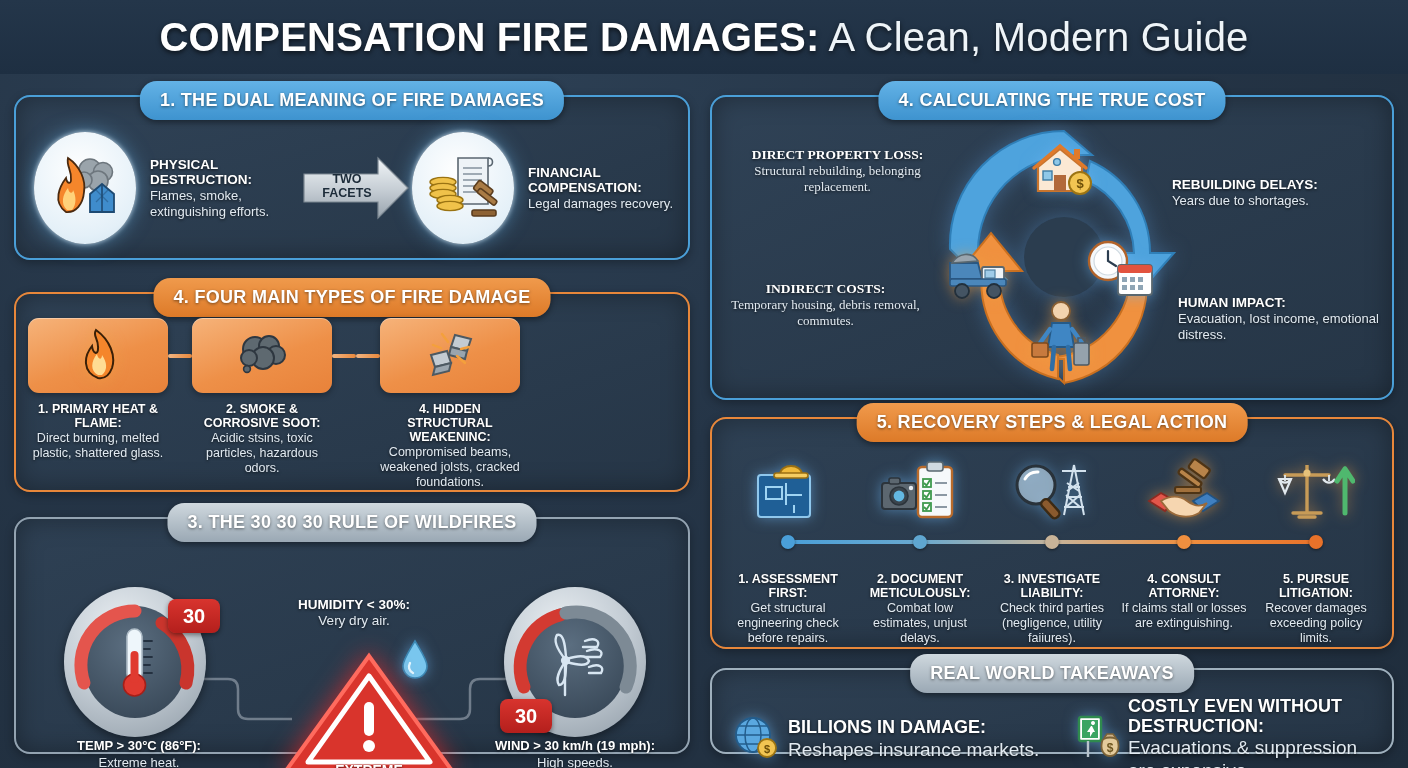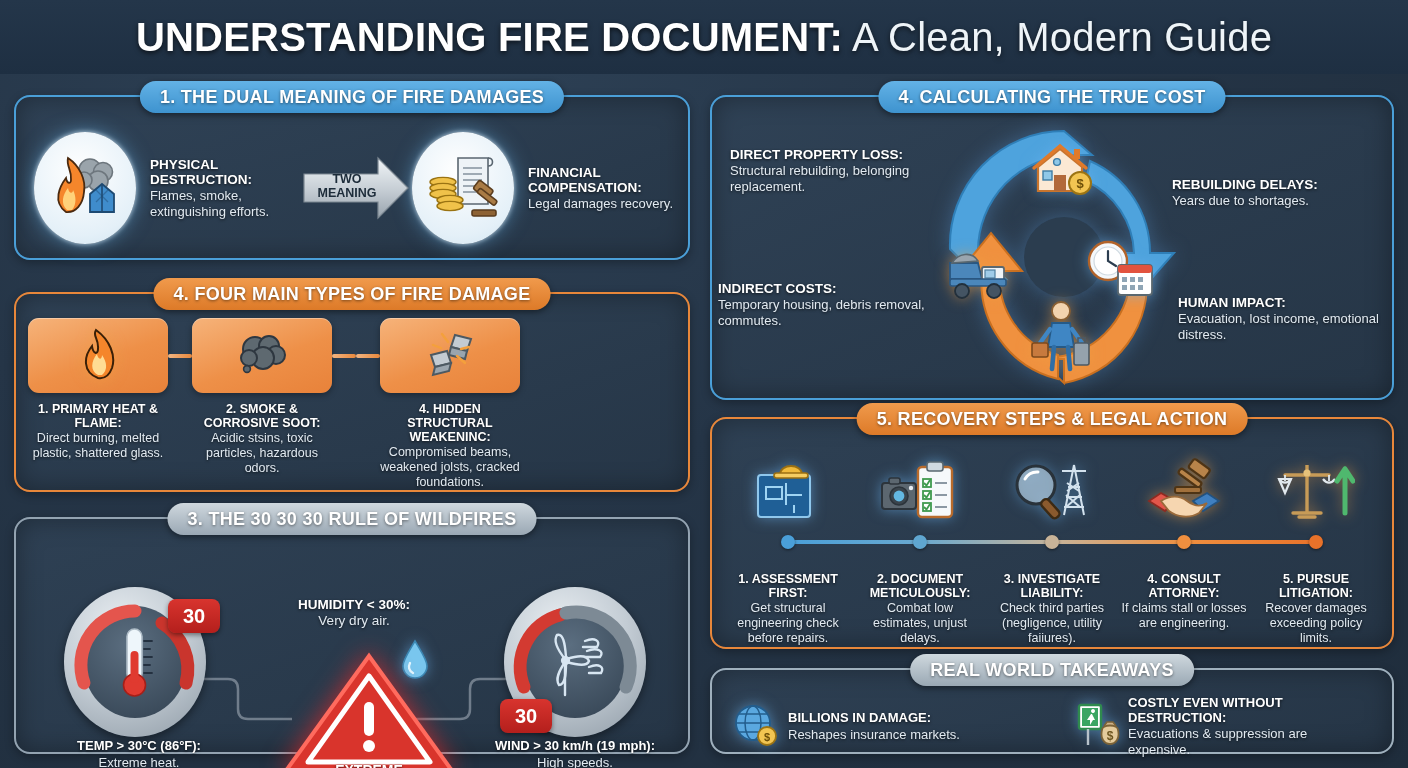--- a/index.html
+++ b/index.html
@@ -38,21 +38,21 @@
     border-radius: 16px;
     background: linear-gradient(160deg, rgba(49,68,88,.78) 0%, rgba(38,54,71,.9) 100%);
     box-shadow: inset 0 0 26px rgba(0,0,0,.35), 0 3px 10px rgba(0,0,0,.3);
   }
   .panel.blue   { border: 2px solid #4a9fd8; }
   .panel.orange { border: 2px solid #e8873a; }
   .panel.gray   { border: 2px solid #93a3b1; }
 
   .pill {
     position: absolute; top: -16px; left: 50%; transform: translateX(-50%);
-    height: 32px; padding: 8px 20px; border-radius: 17px;
+    height: 39px; padding: 8px 20px; border-radius: 17px;
     display: flex; align-items: center; justify-content: center;
     white-space: nowrap;
     font-size: 18px; font-weight: bold; letter-spacing: .3px;
     color: #fff; text-shadow: 0 1px 3px rgba(0,0,0,.5);
     box-shadow: 0 2px 6px rgba(0,0,0,.45);
   }
   .pill.blue   { background: linear-gradient(180deg,#63b2e6 0%, #3e93cf 100%); }
   .pill.orange { background: linear-gradient(180deg,#f09a4c 0%, #dd7a28 100%); }
   .pill.gray   { background: linear-gradient(180deg,#cfd8de 0%, #9aa8b4 100%); color:#fff; }
 
@@ -134,21 +134,21 @@
              font-size: 14px; font-weight: bold; color: #fff; line-height: 1.08;
              text-shadow: 0 1px 3px rgba(0,0,0,.8); }
   .connector { position: absolute; stroke: #8e9aa6; stroke-width: 2.5; fill: none; opacity: .7; }
 
   
   #sec4 { left: 710px; top: 95px; width: 684px; height: 305px; }
   .cyc { position: absolute; left: 222px; top: 24px; width: 260px; height: 272px; }
   .s4lbl { position: absolute; width: 215px; }
   .s4lbl .hd { font-size: 13.5px; }
   .s4lbl .bd { font-size: 13px; }
-  .ta-r { text-align: left; }
+  .ta-r { text-align: center; font-family: Liberation Serif, serif; }
   .ta-l { text-align: left; }
 
   
   #sec5 { left: 710px; top: 417px; width: 684px; height: 232px; }
   .s5wrap { position: absolute; top: 28px; left: 10px; width: 664px; }
   .s5icons { display: flex; height: 82px; }
   .s5ic { width: 132px; flex: none; display: flex; align-items: flex-end; justify-content: center; }
   .s5line { position: relative; height: 22px; margin-top: 2px; }
   .s5line .bar {
     position: absolute; left: 66px; right: 66px; top: 9px; height: 4px; border-radius: 2px;
@@ -161,34 +161,34 @@
   .s5lb .hd { font-size: 12.5px; }
   .s5lb .bd { font-size: 12.5px; }
 
   
   #sec6 { left: 710px; top: 668px; width: 684px; height: 86px;
           border: 2px solid #9fb0bd; border-radius: 16px; }
   .tkrow { position: absolute; top: 26px; left: 20px; width: 644px; display: flex; align-items: center; }
   .tkitem { display: flex; align-items: center; }
   .tkico { width: 50px; height: 46px; flex: none; display: flex; align-items: center; justify-content: center; }
   .tktxt { margin-left: 6px; }
-  .tktxt .hd { font-size: 13px; }
-  .tktxt .bd { font-size: 13px; }
+  .tktxt .hd { font-size: 18px; }
+  .tktxt .bd { font-size: 19px; }
 
   .glow { filter: drop-shadow(0 0 7px rgba(110,180,240,.55)); }
   .glowo { filter: drop-shadow(0 0 7px rgba(240,160,70,.55)); }
 </style>
 </head>
 <body>
 
 <div id="root">
 
   <div class="titlebar">
     <div class="title">
-      <span class="t-bold">UNDERSTANDING FIRE DOCUMENT:</span><span class="t-light"> A Clean, Modern Guide</span>
+      <span class="t-bold">COMPENSATION FIRE DAMAGES:</span><span class="t-light"> A Clean, Modern Guide</span>
     </div>
   </div>
 
   <div class="panel blue" id="sec1">
     <div class="pill blue">1. THE DUAL MEANING OF FIRE DAMAGES</div>
     <div class="s1row">
       <div style="width:18px;flex:none;"></div>
 
       <div class="circ">
         <span>
@@ -220,21 +220,21 @@
         <svg width="108" height="72" viewBox="0 0 108 72">
           <defs>
             <linearGradient id="agr" x1="0" y1="0" x2="0" y2="1">
               <stop offset="0%" stop-color="#f1f5f8"></stop>
                 <stop offset="55%" stop-color="#c4ccd3"></stop>
               <stop offset="100%" stop-color="#98a3ad"></stop>
             </linearGradient>
           </defs>
           <path d="M2 22 L76 22 L76 6 L106 36 L76 66 L76 50 L2 50 Z" fill="url(#agr)" stroke="#7c8892" stroke-width="1.2"></path>
         </svg>
-        <div class="lbl">TWO MEANING</div>
+        <div class="lbl">TWO FACETS</div>
       </div>
 
       <div class="circ">
         <span>
           <svg width="78" height="72" viewBox="0 0 78 72">
 
             <path d="M34 8 L64 8 L64 54 L34 54 Z" fill="#eef3f7" stroke="#5a6670" stroke-width="1.6"></path>
             <path d="M64 8 C70 8 70 16 64 16" fill="none" stroke="#5a6670" stroke-width="1.6"></path>
             <g stroke="#8b98a3" stroke-width="1.6">
               <path d="M39 18 H58"></path>
@@ -641,21 +641,21 @@
         <div class="s5lb">
           <div class="hd">2. DOCUMENT METICULOUSLY:</div>
           <div class="bd">Combat low estimates, unjust delays.</div>
         </div>
         <div class="s5lb">
           <div class="hd">3. INVESTIGATE LIABILITY:</div>
           <div class="bd">Check third parties (negligence, utility faiiures).</div>
         </div>
         <div class="s5lb">
           <div class="hd">4. CONSULT ATTORNEY:</div>
-          <div class="bd">If claims stall or losses are engineering.</div>
+          <div class="bd">If claims stall or losses are extinguishing.</div>
         </div>
         <div class="s5lb">
           <div class="hd">5. PURSUE LITIGATION:</div>
           <div class="bd">Recover damages exceeding policy limits.</div>
         </div>
       </div>
     </div>
   </div>
 
   <div class="panel" id="sec6">

